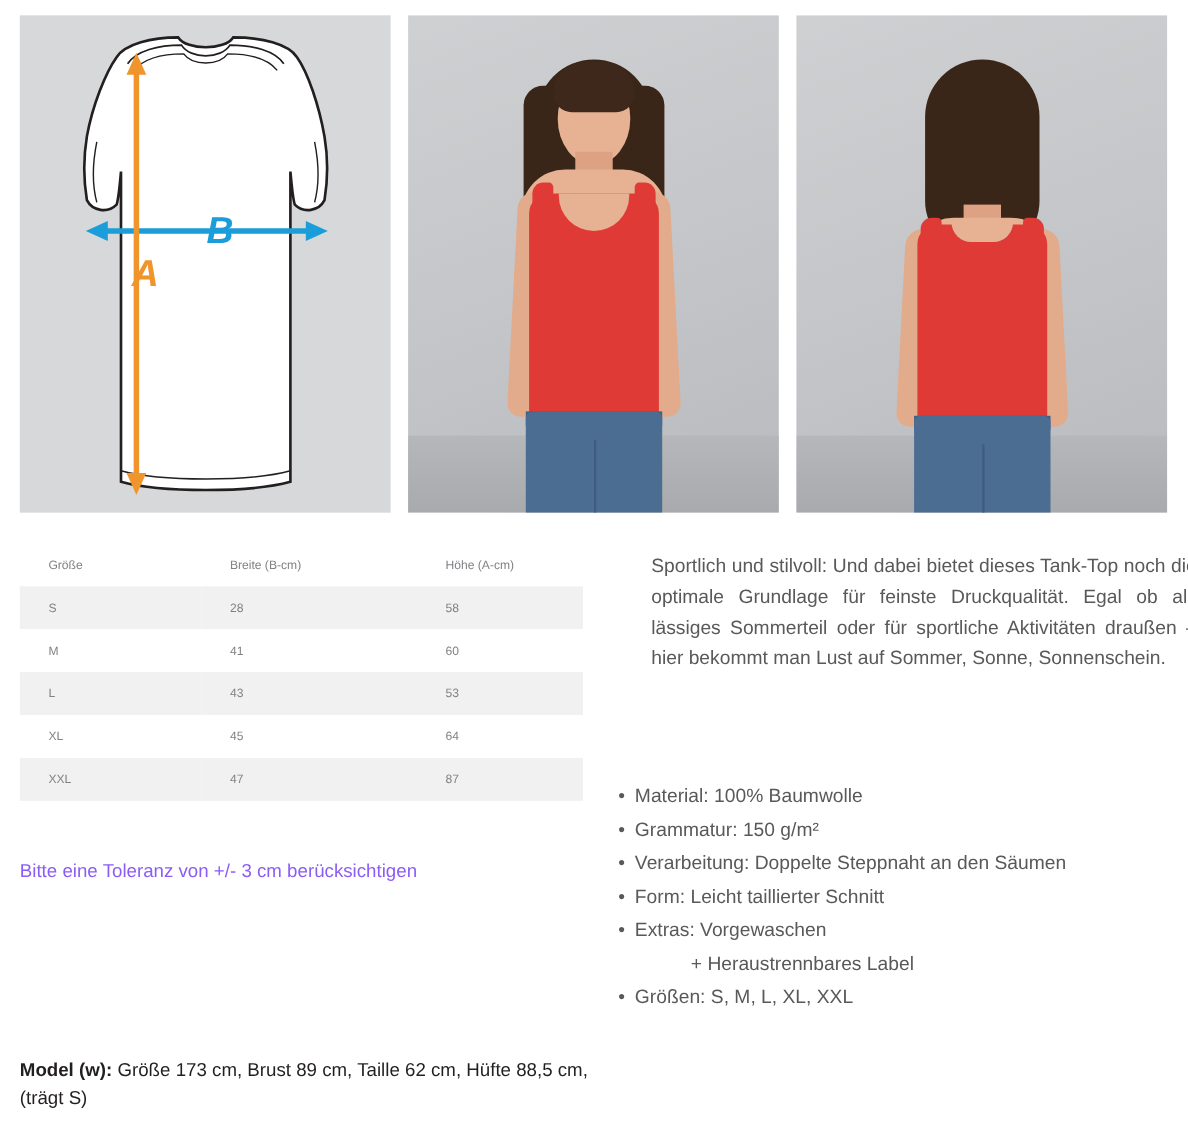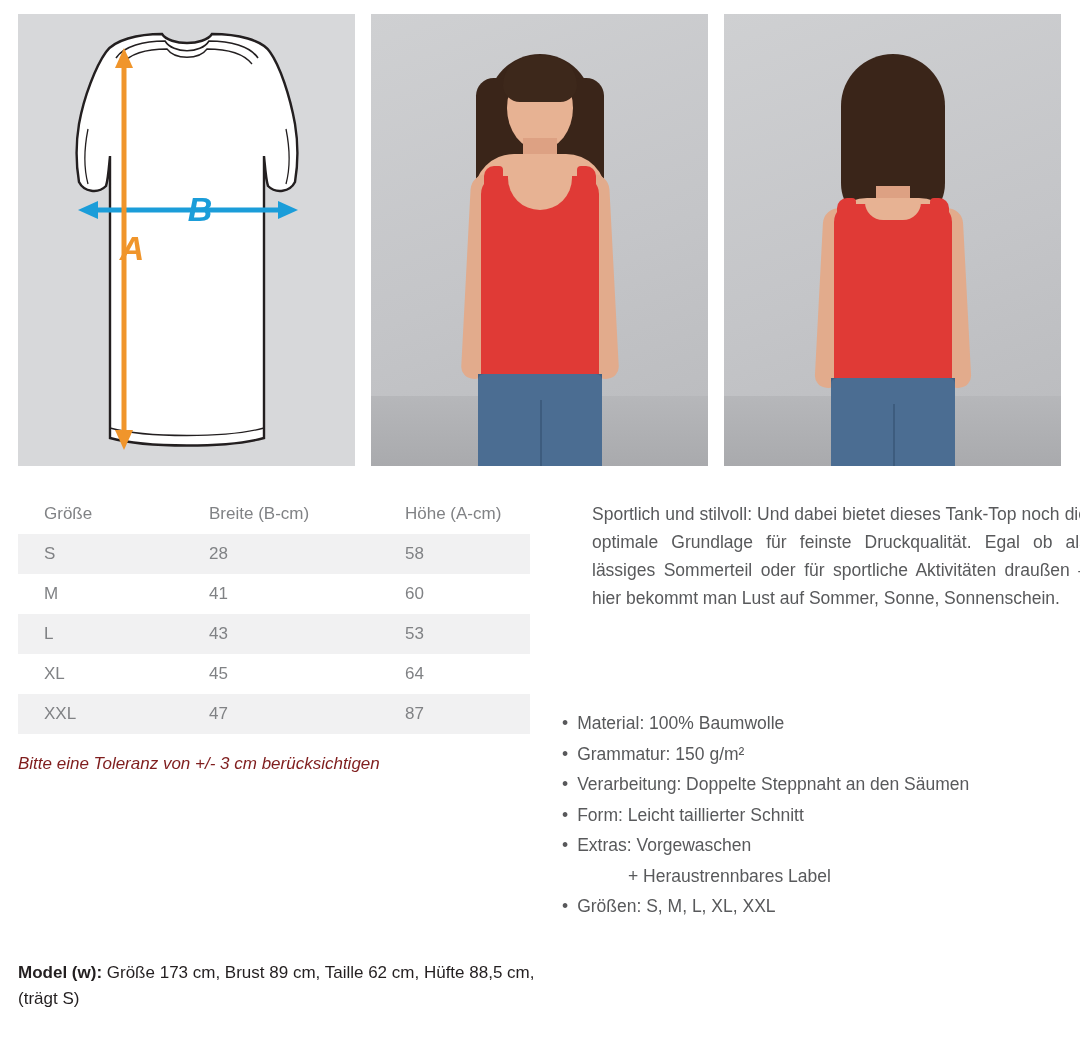--- a/index.html
+++ b/index.html
@@ -209,43 +209,42 @@
     background: #3f5f84;
   }
 
   
   .size-table {
     position: absolute;
     left: 18px;
     top: 494px;
     width: 512px;
     border-collapse: collapse;
-    font-size: 17px;
+    font-size: 11px;
     color: #808285;
   }
   .size-table th, .size-table td {
     text-align: left;
     font-weight: normal;
     padding: 10px 0 10px 26px;
     height: 19px;
   }
   .size-table th { color: #808285; }
   .size-table tr.odd td { background: #f1f1f2; }
   .size-table tr.even td { background: #ffffff; }
   .size-table col.c1 { width: 165px; }
   .size-table col.c2 { width: 196px; }
   .size-table col.c3 { width: 151px; }
 
   .tolerance {
     position: absolute;
     left: 18px;
-    top: 754px;
+    top: 782px;
     font-size: 17px;
-    color: #7f1d1d;
-    font-style: italic;
+    color: #8b5cf6;
   }
 
   .model-info {
     position: absolute;
     left: 18px;
     top: 960px;
     width: 520px;
     font-size: 17px;
     line-height: 26px;
     color: #231f20;

